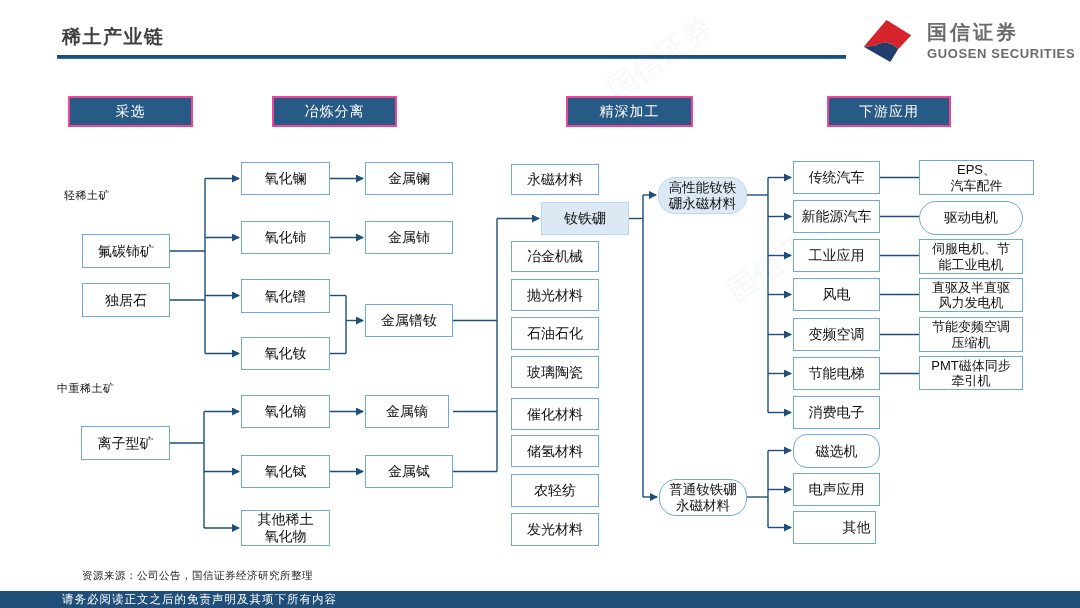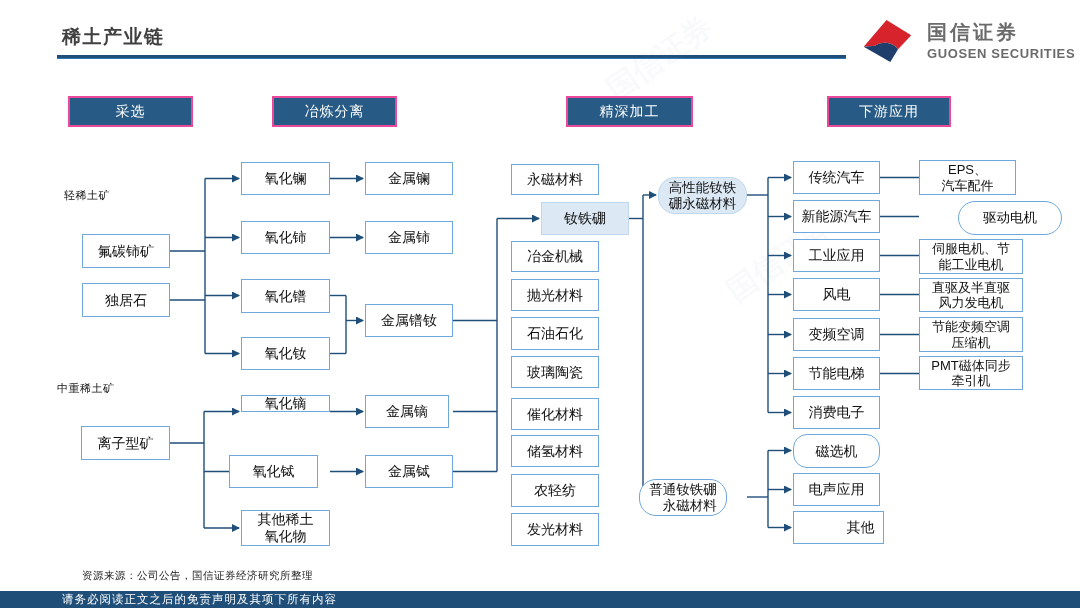--- a/index.html
+++ b/index.html
@@ -125,22 +125,22 @@
   <div class="grouplabel" style="left:57px;top:381px;">中重稀土矿</div>
 
   <div class="node" style="left:82px;top:234px;width:88px;height:34px;">氟碳铈矿</div>
   <div class="node" style="left:82px;top:283px;width:88px;height:34px;">独居石</div>
   <div class="node" style="left:81px;top:426px;width:89px;height:34px;">离子型矿</div>
 
   <div class="node" style="left:241px;top:162px;width:89px;height:33px;">氧化镧</div>
   <div class="node" style="left:241px;top:221px;width:89px;height:33px;">氧化铈</div>
   <div class="node" style="left:241px;top:279px;width:89px;height:34px;">氧化镨</div>
   <div class="node" style="left:241px;top:337px;width:89px;height:33px;">氧化钕</div>
-  <div class="node" style="left:241px;top:395px;width:89px;height:17px;">氧化镝</div>
-  <div class="node" style="left:229px;top:455px;width:89px;height:33px;">氧化铽</div>
+  <div class="node" style="left:241px;top:395px;width:89px;height:33px;">氧化镝</div>
+  <div class="node" style="left:241px;top:455px;width:89px;height:33px;">氧化铽</div>
   <div class="node" style="left:241px;top:510px;width:89px;height:36px;">其他稀土
 氧化物</div>
 
   <div class="node" style="left:365px;top:162px;width:88px;height:33px;">金属镧</div>
   <div class="node" style="left:365px;top:221px;width:88px;height:33px;">金属铈</div>
   <div class="node" style="left:365px;top:304px;width:88px;height:33px;">金属镨钕</div>
   <div class="node" style="left:365px;top:395px;width:84px;height:33px;">金属镝</div>
   <div class="node" style="left:365px;top:455px;width:88px;height:33px;">金属铽</div>
 
   <div class="node" style="left:511px;top:164px;width:88px;height:31px;">永磁材料</div>
@@ -149,37 +149,37 @@
   <div class="node" style="left:511px;top:279px;width:88px;height:32px;">抛光材料</div>
   <div class="node" style="left:511px;top:317px;width:88px;height:33px;">石油石化</div>
   <div class="node" style="left:511px;top:356px;width:88px;height:32px;">玻璃陶瓷</div>
   <div class="node" style="left:511px;top:398px;width:88px;height:32px;">催化材料</div>
   <div class="node" style="left:511px;top:435px;width:88px;height:32px;">储氢材料</div>
   <div class="node" style="left:511px;top:474px;width:88px;height:33px;">农轻纺</div>
   <div class="node" style="left:511px;top:513px;width:88px;height:33px;">发光材料</div>
 
   <div class="node hl mid" style="left:658px;top:177px;width:89px;height:37px;">高性能钕铁
 硼永磁材料</div>
-  <div class="node mid" style="left:639px;top:479px;width:88px;height:37px;text-align:right;">普通钕铁硼
+  <div class="node mid" style="left:659px;top:479px;width:88px;height:37px;">普通钕铁硼
 永磁材料</div>
 
   <div class="node" style="left:793px;top:161px;width:87px;height:33px;">传统汽车</div>
   <div class="node" style="left:793px;top:200px;width:87px;height:33px;">新能源汽车</div>
   <div class="node" style="left:793px;top:239px;width:87px;height:33px;">工业应用</div>
   <div class="node" style="left:793px;top:278px;width:87px;height:33px;">风电</div>
   <div class="node" style="left:793px;top:318px;width:87px;height:33px;">变频空调</div>
   <div class="node" style="left:793px;top:357px;width:87px;height:33px;">节能电梯</div>
   <div class="node" style="left:793px;top:396px;width:87px;height:33px;">消费电子</div>
   <div class="node" style="left:793px;top:434px;width:87px;height:34px;border-radius:14px;">磁选机</div>
   <div class="node" style="left:793px;top:473px;width:87px;height:33px;">电声应用</div>
-  <div class="node" style="left:793px;top:511px;width:91px;height:33px;padding-left:44px;">其他</div>
+  <div class="node" style="left:793px;top:511px;width:83px;height:33px;padding-left:44px;">其他</div>
 
-  <div class="node small" style="left:919px;top:160px;width:97px;height:35px;">EPS、
+  <div class="node small" style="left:919px;top:160px;width:115px;height:35px;">EPS、
 汽车配件</div>
-  <div class="node mid" style="left:958px;top:201px;width:104px;height:34px;">驱动电机</div>
+  <div class="node mid" style="left:919px;top:201px;width:104px;height:34px;">驱动电机</div>
   <div class="node small" style="left:919px;top:239px;width:104px;height:35px;">伺服电机、节
 能工业电机</div>
   <div class="node small" style="left:919px;top:278px;width:104px;height:34px;">直驱及半直驱
 风力发电机</div>
   <div class="node small" style="left:919px;top:317px;width:104px;height:35px;">节能变频空调
 压缩机</div>
   <div class="node small" style="left:919px;top:356px;width:104px;height:34px;">PMT磁体同步
 牵引机</div>
 
   <div class="source">资源来源：公司公告，国信证券经济研究所整理</div>

